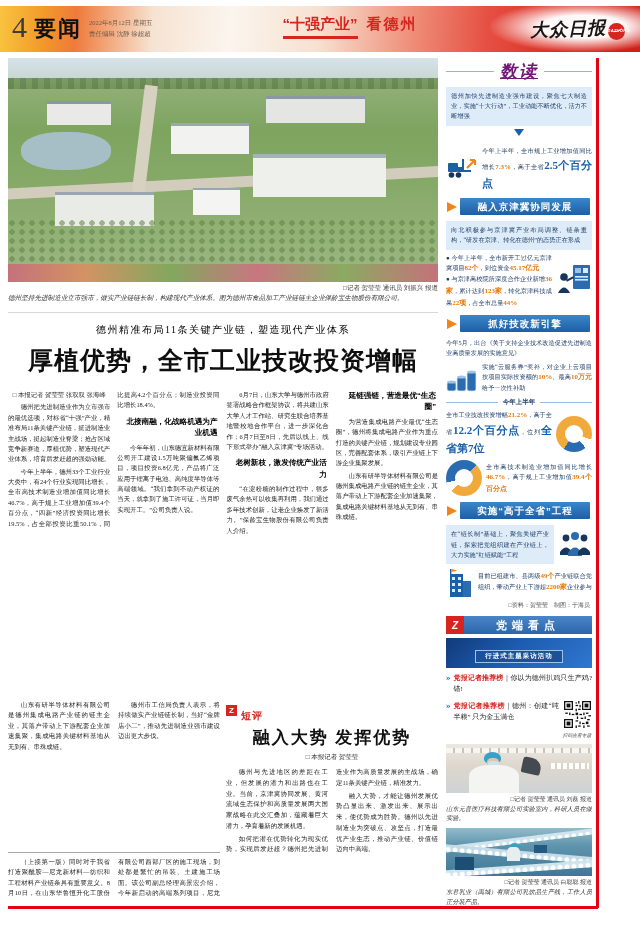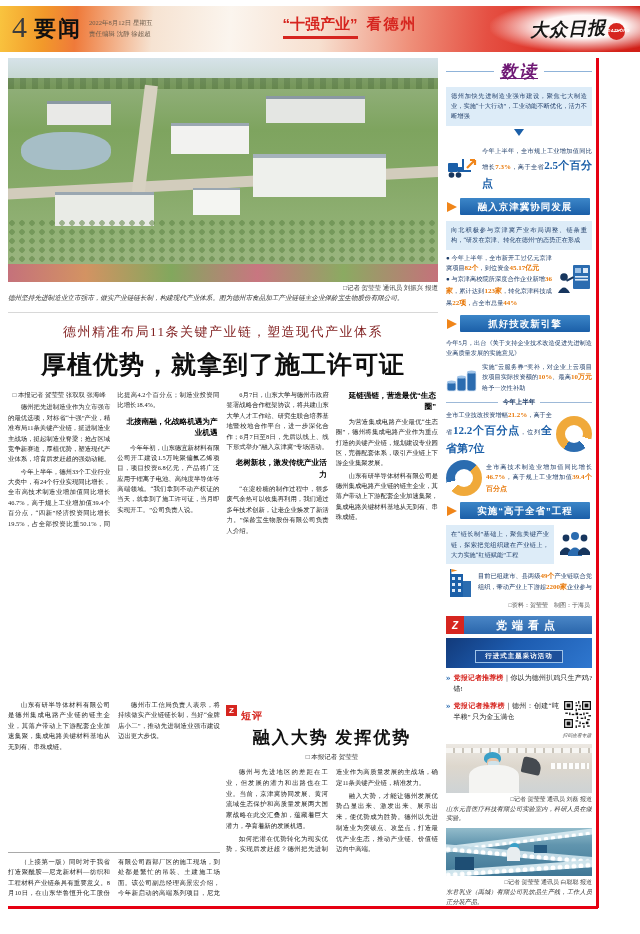--- a/index.html
+++ b/index.html
@@ -42,21 +42,21 @@
   .ph-b6 { left:43%; top:58%; width:11%; height:12%; background:#f4f5f2; border-top:2px solid #9aa7b1; }
   .ph-trees { left:0; top:72%; width:100%; height:20%; background-image:radial-gradient(circle at 4px 4px,#5e8445 2.5px,rgba(0,0,0,0) 3px); background-size:10px 9px; opacity:.55; }
   .ph-flowers { left:0; bottom:0; width:100%; height:8%;
     background:linear-gradient(90deg,#c96a7a,#d98f5f 18%,#7fa659 38%,#cd6f80 58%,#89a95e 78%,#c96a7a); opacity:.9; }
 
   .photo-credit { position:absolute; left:8px; top:284px; width:430px; text-align:right; font-size:6.5px; color:#444; }
   .photo-caption { position:absolute; left:8px; top:293px; width:430px; font-size:6.6px; color:#333; line-height:1.5; font-style:italic; }
 
   
   .head-block { position:absolute; left:8px; top:312px; width:430px; border-top:1px solid #d8d8d8; padding-top:10px; text-align:center; }
-  .kicker { font-size:13px; color:#7f1d1d; letter-spacing:1.5px; margin-bottom:7px; }
+  .kicker { font-size:10px; color:#000000; letter-spacing:1.5px; margin-bottom:7px; }
   .headline { font:900 25px "Liberation Sans", sans-serif; color:#0e0e0e; letter-spacing:1px; }
 
   
   .article { position:absolute; left:8px; top:390px; width:430px; height:304px; overflow:hidden;
     column-count:4; column-gap:7px; font-size:6.4px; line-height:1.62; text-align:justify; color:#1d1d1d; }
   .article p, .lower-left p, .jump p, .c-cols p { text-indent:2em; margin-bottom:2px; }
   .art-byline { text-align:center; text-indent:0 !important; color:#333; margin-bottom:5px; }
   .subhead { font:900 7.6px "Liberation Sans", sans-serif; color:#000; text-align:right; margin:5px 2px 4px; line-height:1.5; }
   .lower-left { position:absolute; left:8px; top:700px; width:212px; height:148px; overflow:hidden;
     column-count:2; column-gap:8px; font-size:6.4px; line-height:1.62; text-align:justify; }
@@ -171,21 +171,21 @@
     <div class="ph-b5"></div>
     <div class="ph-b6"></div>
     <div class="ph-trees"></div>
     <div class="ph-flowers"></div>
   </div>
   <div class="photo-credit">□记者 贺莹莹 通讯员 刘振兴 报道</div>
   <div class="photo-caption">德州坚持先进制造业立市强市，做实产业链链长制，构建现代产业体系。图为德州市食品加工产业链链主企业保龄宝生物股份有限公司。</div>
 
   <div class="head-block">
     <div class="kicker">德州精准布局11条关键产业链，塑造现代产业体系</div>
-    <div class="headline">厚植优势，就拿到了施工许可证</div>
+    <div class="headline">厚植优势，全市工业技改投资增幅</div>
   </div>
 
   <div class="article">
     <p class="art-byline">□ 本报记者 贺莹莹 张双双 张海峰</p>
     <p>德州把先进制造业作为立市强市的最优选项，对标省“十强”产业，精准布局11条关键产业链，挺进制造业主战场，挺起制造业脊梁；抢占区域竞争新赛道，厚植优势，塑造现代产业体系，培育后发赶超的强劲动能。</p>
     <p>今年上半年，德州33个工业行业大类中，有24个行业实现同比增长，全市高技术制造业增加值同比增长46.7%，高于规上工业增加值39.4个百分点，“四新”经济投资同比增长19.5%，占全部投资比重50.1%，同比提高4.2个百分点；制造业投资同比增长18.4%。</p>
     <div class="subhead">北接南融，化战略机遇为产业机遇</div>
     <p>今年年初，山东德宜新材料有限公司开工建设1.5万吨聚偏氟乙烯项目，项目投资6.8亿元，产品将广泛应用于锂离子电池、高纯度半导体等高端领域。“我们拿到不动产权证的当天，就拿到了施工许可证，当月即实现开工。”公司负责人说。</p>
     <p>6月7日，山东大学与德州市政府签署战略合作框架协议，将共建山东大学人才工作站、研究生联合培养基地暨校地合作平台，进一步深化合作；6月7日至8日，先后以线上、线下形式举办“融入京津冀”专场活动。</p>
     <div class="subhead">老树新枝，激发传统产业活力</div>

